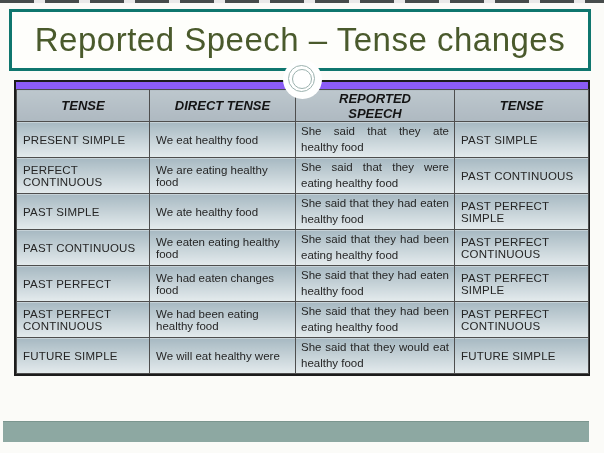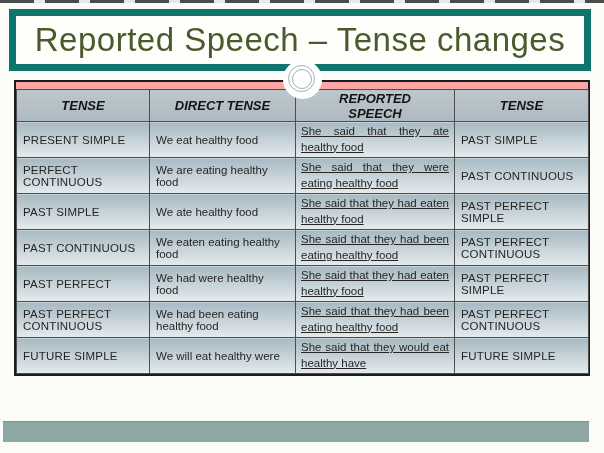--- a/index.html
+++ b/index.html
@@ -10,30 +10,30 @@
     position:relative;
     overflow:hidden;
   }
   .top-strip {
     position:absolute; left:0; top:0; width:604px; height:3px;
     background:repeating-linear-gradient(90deg, #474c4c 0 34px, #e9e9e9 34px 45px);
   }
   .title-box {
     position:absolute; left:9px; top:9px; width:582px; height:62px;
     background:#fefefb;
-    border:7px solid #0f766e;
+    border:3px solid #0f766e;
     display:flex; align-items:center; justify-content:center;
     box-sizing:border-box;
   }
   .title {
     font-size:33px; color:#4a5a2c; letter-spacing:0.5px; white-space:nowrap;
   }
   .table-wrap {
     position:absolute; left:14px; top:80px; width:576px;
-    background:#fca5a5;
+    background:#8b5cf6;
     border:2px solid #1c1c1c;
     box-sizing:border-box;
     padding-top:7px;
     z-index:1;
   }
   table { border-collapse:collapse; width:572px; table-layout:fixed; }
   th, td { border:1px solid #4e4e4e; box-sizing:border-box; }
   th {
     height:32px;
     font-style:italic; font-weight:bold; font-size:13px;
@@ -43,21 +43,21 @@
   }
   th.h2 { padding:0 26px; }
   td {
     height:32px;
     font-size:11.5px; color:#262626;
     background:linear-gradient(#a7b9c2, #e4ebed);
     padding:0 6px;
     vertical-align:middle;
   }
   td.c0, td.c3 { letter-spacing:0.2px; }
-  td.c2 { text-align:justify; line-height:1.35; padding:2px 5px;text-decoration:underline; }
+  td.c2 { text-align:justify; line-height:1.35; padding:2px 5px; }
   .accent-band {
     position:absolute; left:3px; top:421px; width:586px; height:21px;
     background:#8da8a2;
     border-top:1px solid #7b968f;
     box-sizing:border-box;
   }
   .circle-notch {
     position:absolute; left:283px; top:60px; width:39px; height:39px;
     background:#ffffff; border-radius:50%; z-index:2;
   }
@@ -117,34 +117,34 @@
           <td class="c3">PAST PERFECT SIMPLE</td>
         </tr>
         <tr>
           <td class="c0">PAST CONTINUOUS</td>
           <td class="c1">We eaten eating healthy food</td>
           <td class="c2">She said that they had been eating healthy food</td>
           <td class="c3">PAST PERFECT CONTINUOUS</td>
         </tr>
         <tr>
           <td class="c0">PAST PERFECT</td>
-          <td class="c1">We had were healthy food</td>
+          <td class="c1">We had eaten changes food</td>
           <td class="c2">She said that they had eaten healthy food</td>
           <td class="c3">PAST PERFECT SIMPLE</td>
         </tr>
         <tr>
           <td class="c0">PAST PERFECT CONTINUOUS</td>
           <td class="c1">We had been eating healthy food</td>
           <td class="c2">She said that they had been eating  healthy food</td>
           <td class="c3">PAST PERFECT CONTINUOUS</td>
         </tr>
         <tr>
           <td class="c0">FUTURE SIMPLE</td>
           <td class="c1">We will eat healthy were</td>
-          <td class="c2">She said that they would eat healthy have</td>
+          <td class="c2">She said that they would eat healthy food</td>
           <td class="c3">FUTURE SIMPLE</td>
         </tr>
       </tbody>
   </table>
 </div>
 
 <div class="accent-band"></div>
 
 <div class="circle-notch"></div>
 <div class="circle-outer">

